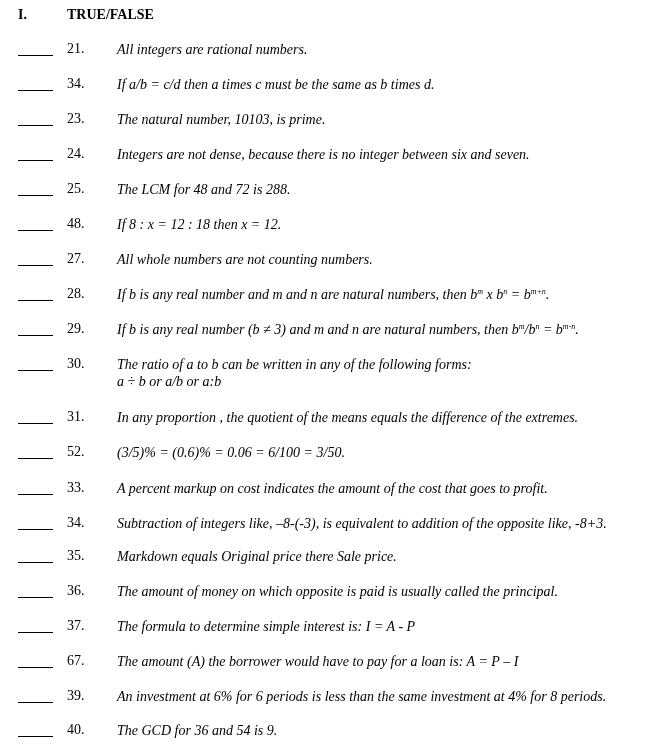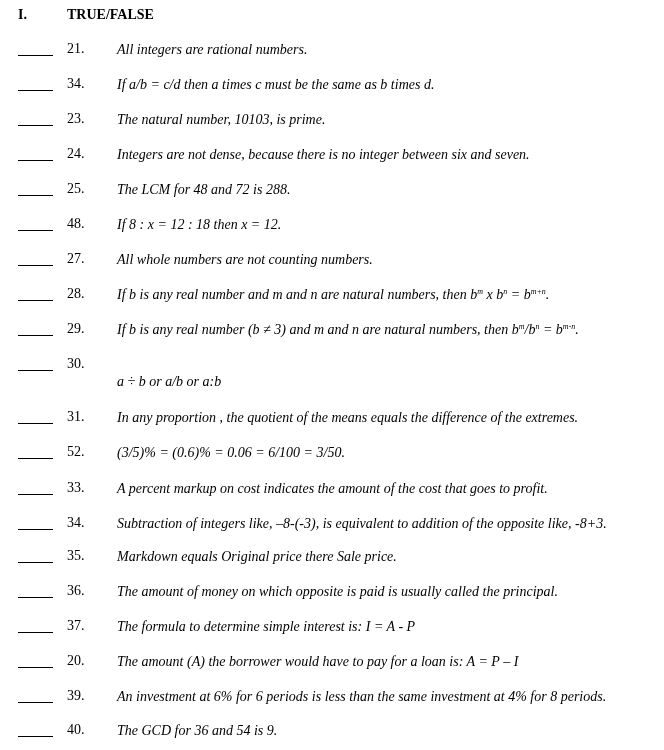--- a/index.html
+++ b/index.html
@@ -67,21 +67,21 @@
       <span class="text"><span>If b is any real number and m and n are natural numbers, then b</span><sup>m</sup><span> x b</span><sup>n</sup><span> = b</span><sup>m+n</sup><span>.</span></span>
     </div>
     <div class="q" style="top: 321px;">
       <span class="blank" style="top: 14px; height: 0px;"></span>
       <span class="num">29.</span>
       <span class="text"><span>If b is any real number (b ≠ 3) and m and n are natural numbers, then b</span><sup>m</sup><span>/b</span><sup>n</sup><span> = b</span><sup>m-n</sup><span>.</span></span>
     </div>
     <div class="q" style="top: 356px;">
       <span class="blank" style="top: 14px; height: 0px;"></span>
       <span class="num">30.</span>
-      <span class="text"><br><span>a ÷ b or a/b or a:b</span></span>
+      <span class="text"><span>The ratio of a to b can be written in any of the following forms:</span><br><span>a ÷ b or a/b or a:b</span></span>
     </div>
     <div class="q" style="top: 409px;">
       <span class="blank" style="top: 14px; height: 0px;"></span>
       <span class="num">31.</span>
       <span class="text"><span>In any proportion , the quotient of the means equals the difference of the extremes.</span></span>
     </div>
     <div class="q" style="top: 444px;">
       <span class="blank" style="top: 14px; height: 0px;"></span>
       <span class="num">52.</span>
       <span class="text"><span>(3/5)% = (0.6)% = 0.06 = 6/100 = 3/50.</span></span>
@@ -106,21 +106,21 @@
       <span class="num">36.</span>
       <span class="text"><span>The amount of money on which opposite is paid is usually called the principal.</span></span>
     </div>
     <div class="q" style="top: 618px;">
       <span class="blank" style="top: 14px; height: 0px;"></span>
       <span class="num">37.</span>
       <span class="text"><span>The formula to determine simple interest is:  I = A - P</span></span>
     </div>
     <div class="q" style="top: 653px;">
       <span class="blank" style="top: 14px; height: 0px;"></span>
-      <span class="num">20.</span>
+      <span class="num">67.</span>
       <span class="text"><span>The amount (A) the borrower would have to pay for a loan is:  A = P – I</span></span>
     </div>
     <div class="q" style="top: 688px;">
       <span class="blank" style="top: 14px; height: 0px;"></span>
       <span class="num">39.</span>
       <span class="text"><span>An investment at 6% for 6 periods is less than the same investment at 4% for 8 periods.</span></span>
     </div>
     <div class="q" style="top: 722px;">
       <span class="blank" style="top: 14px; height: 0px;"></span>
       <span class="num">40.</span>

